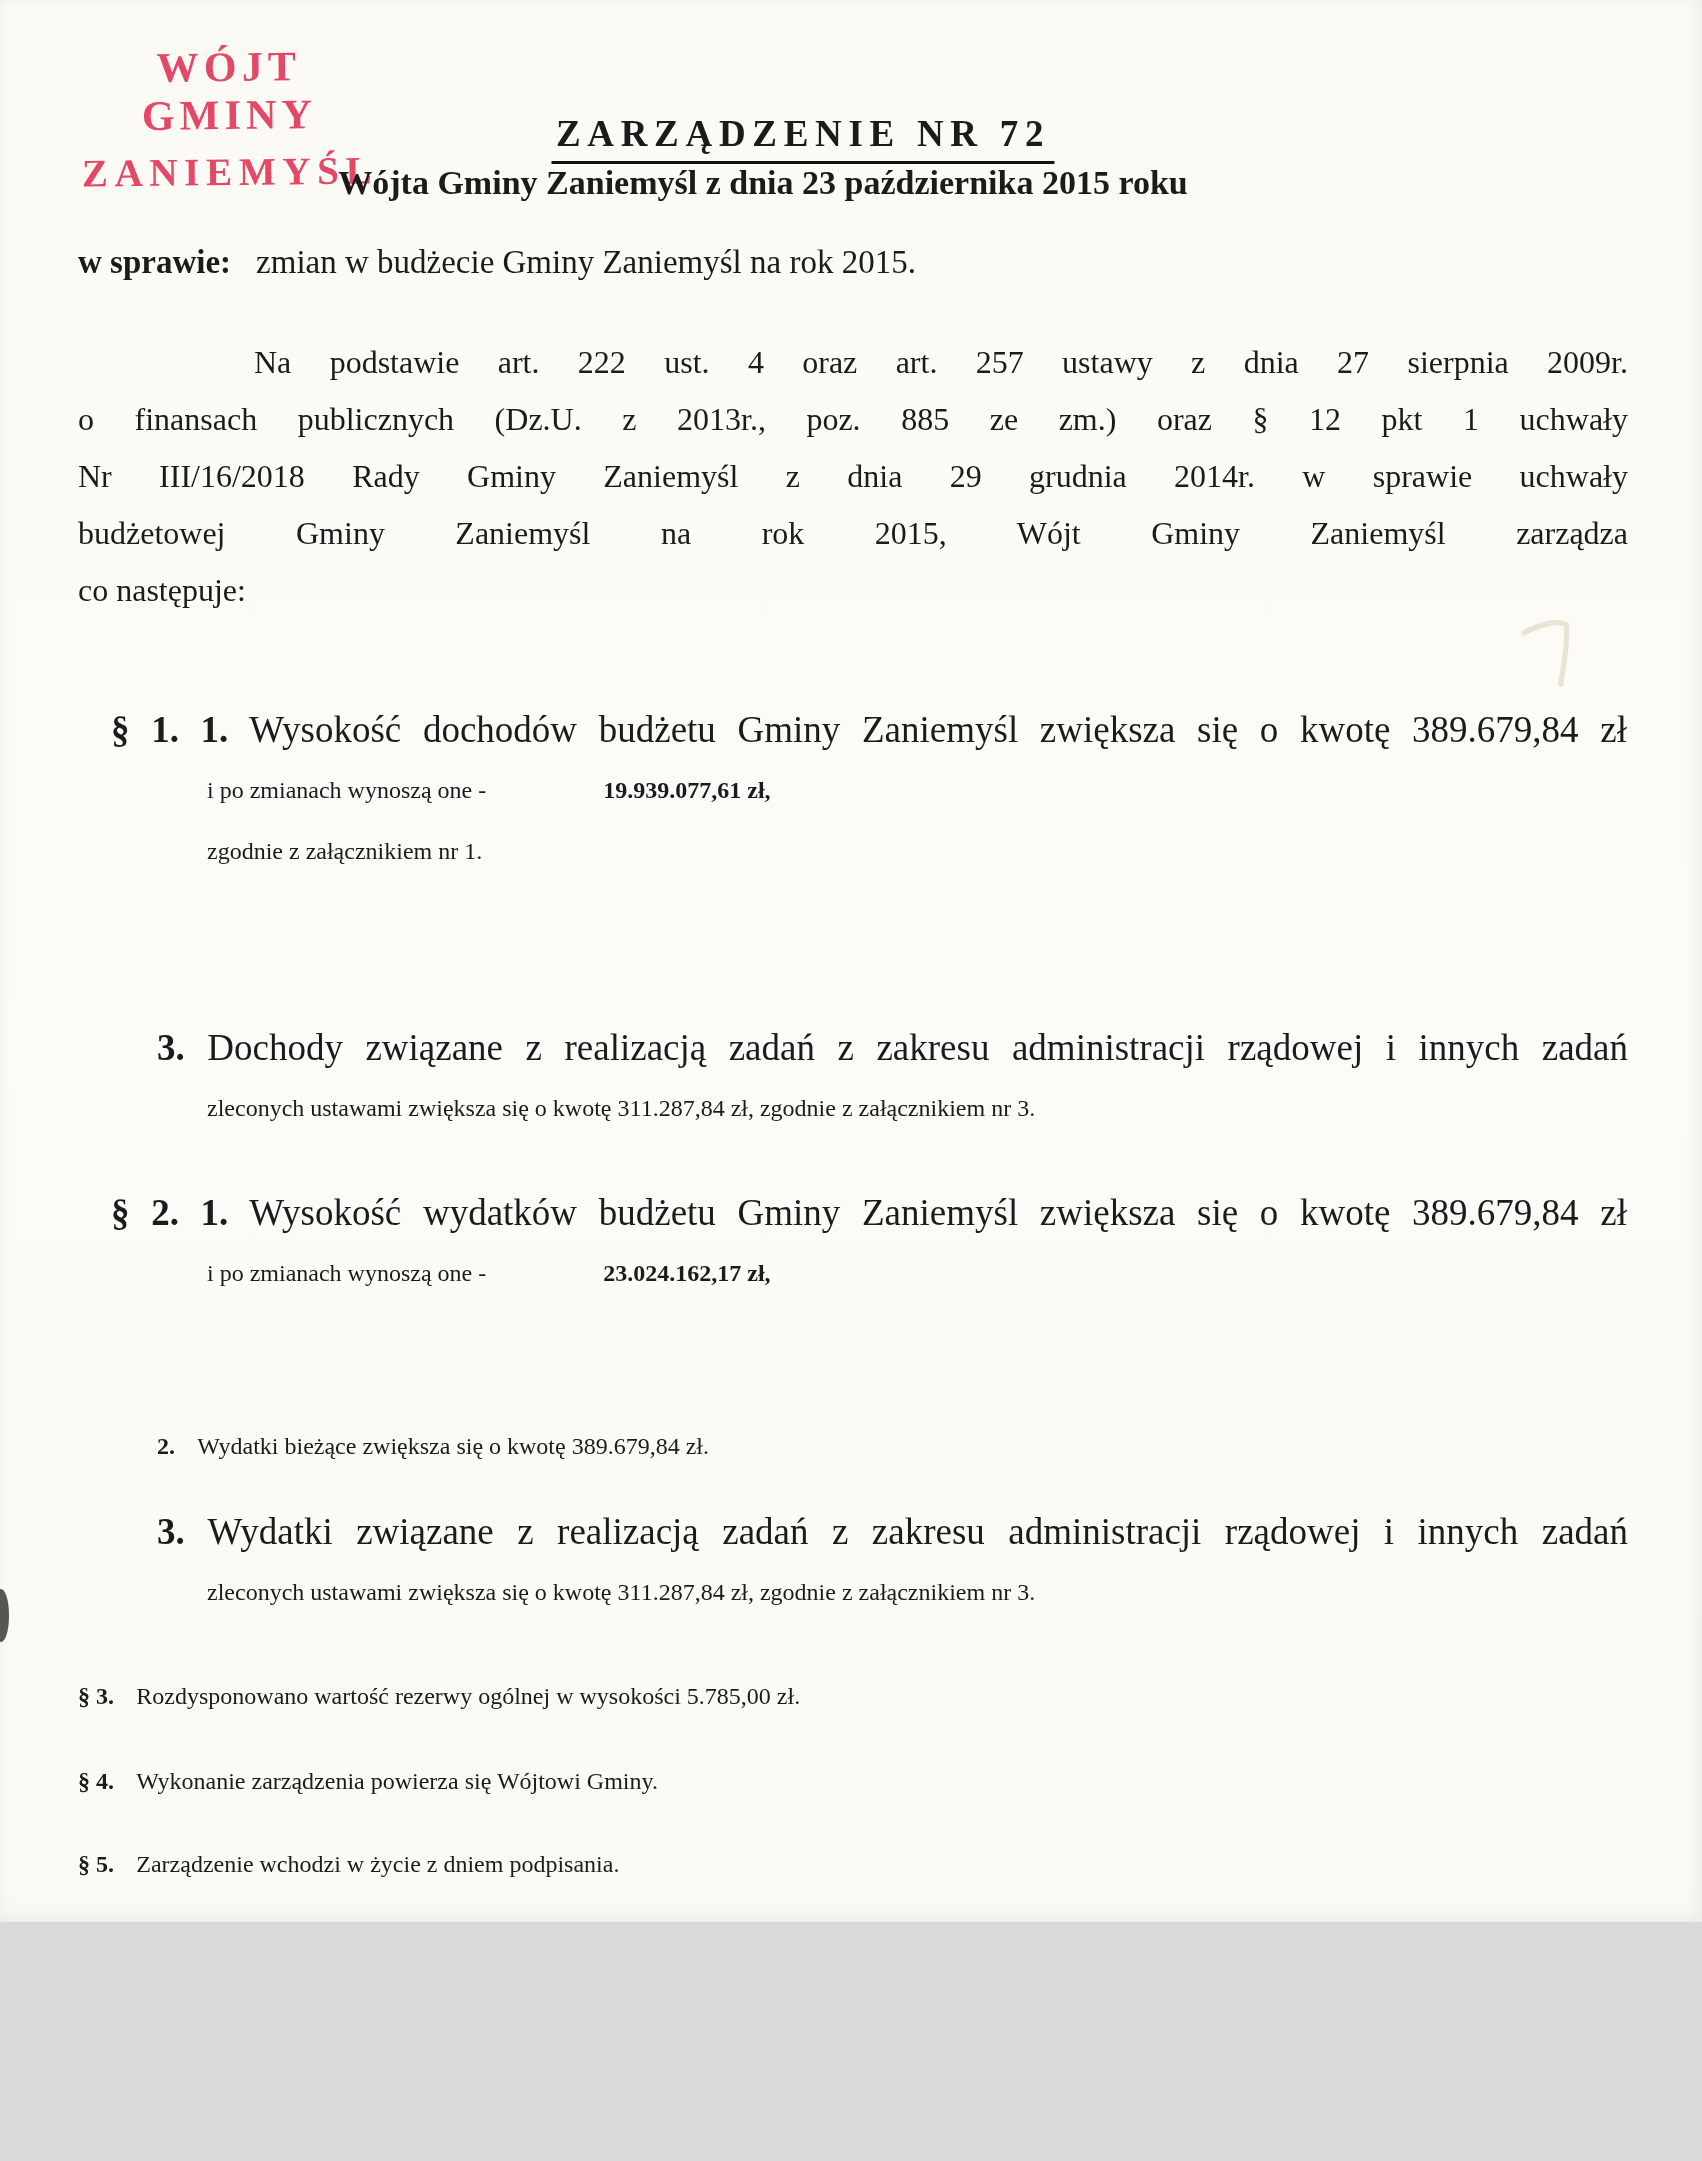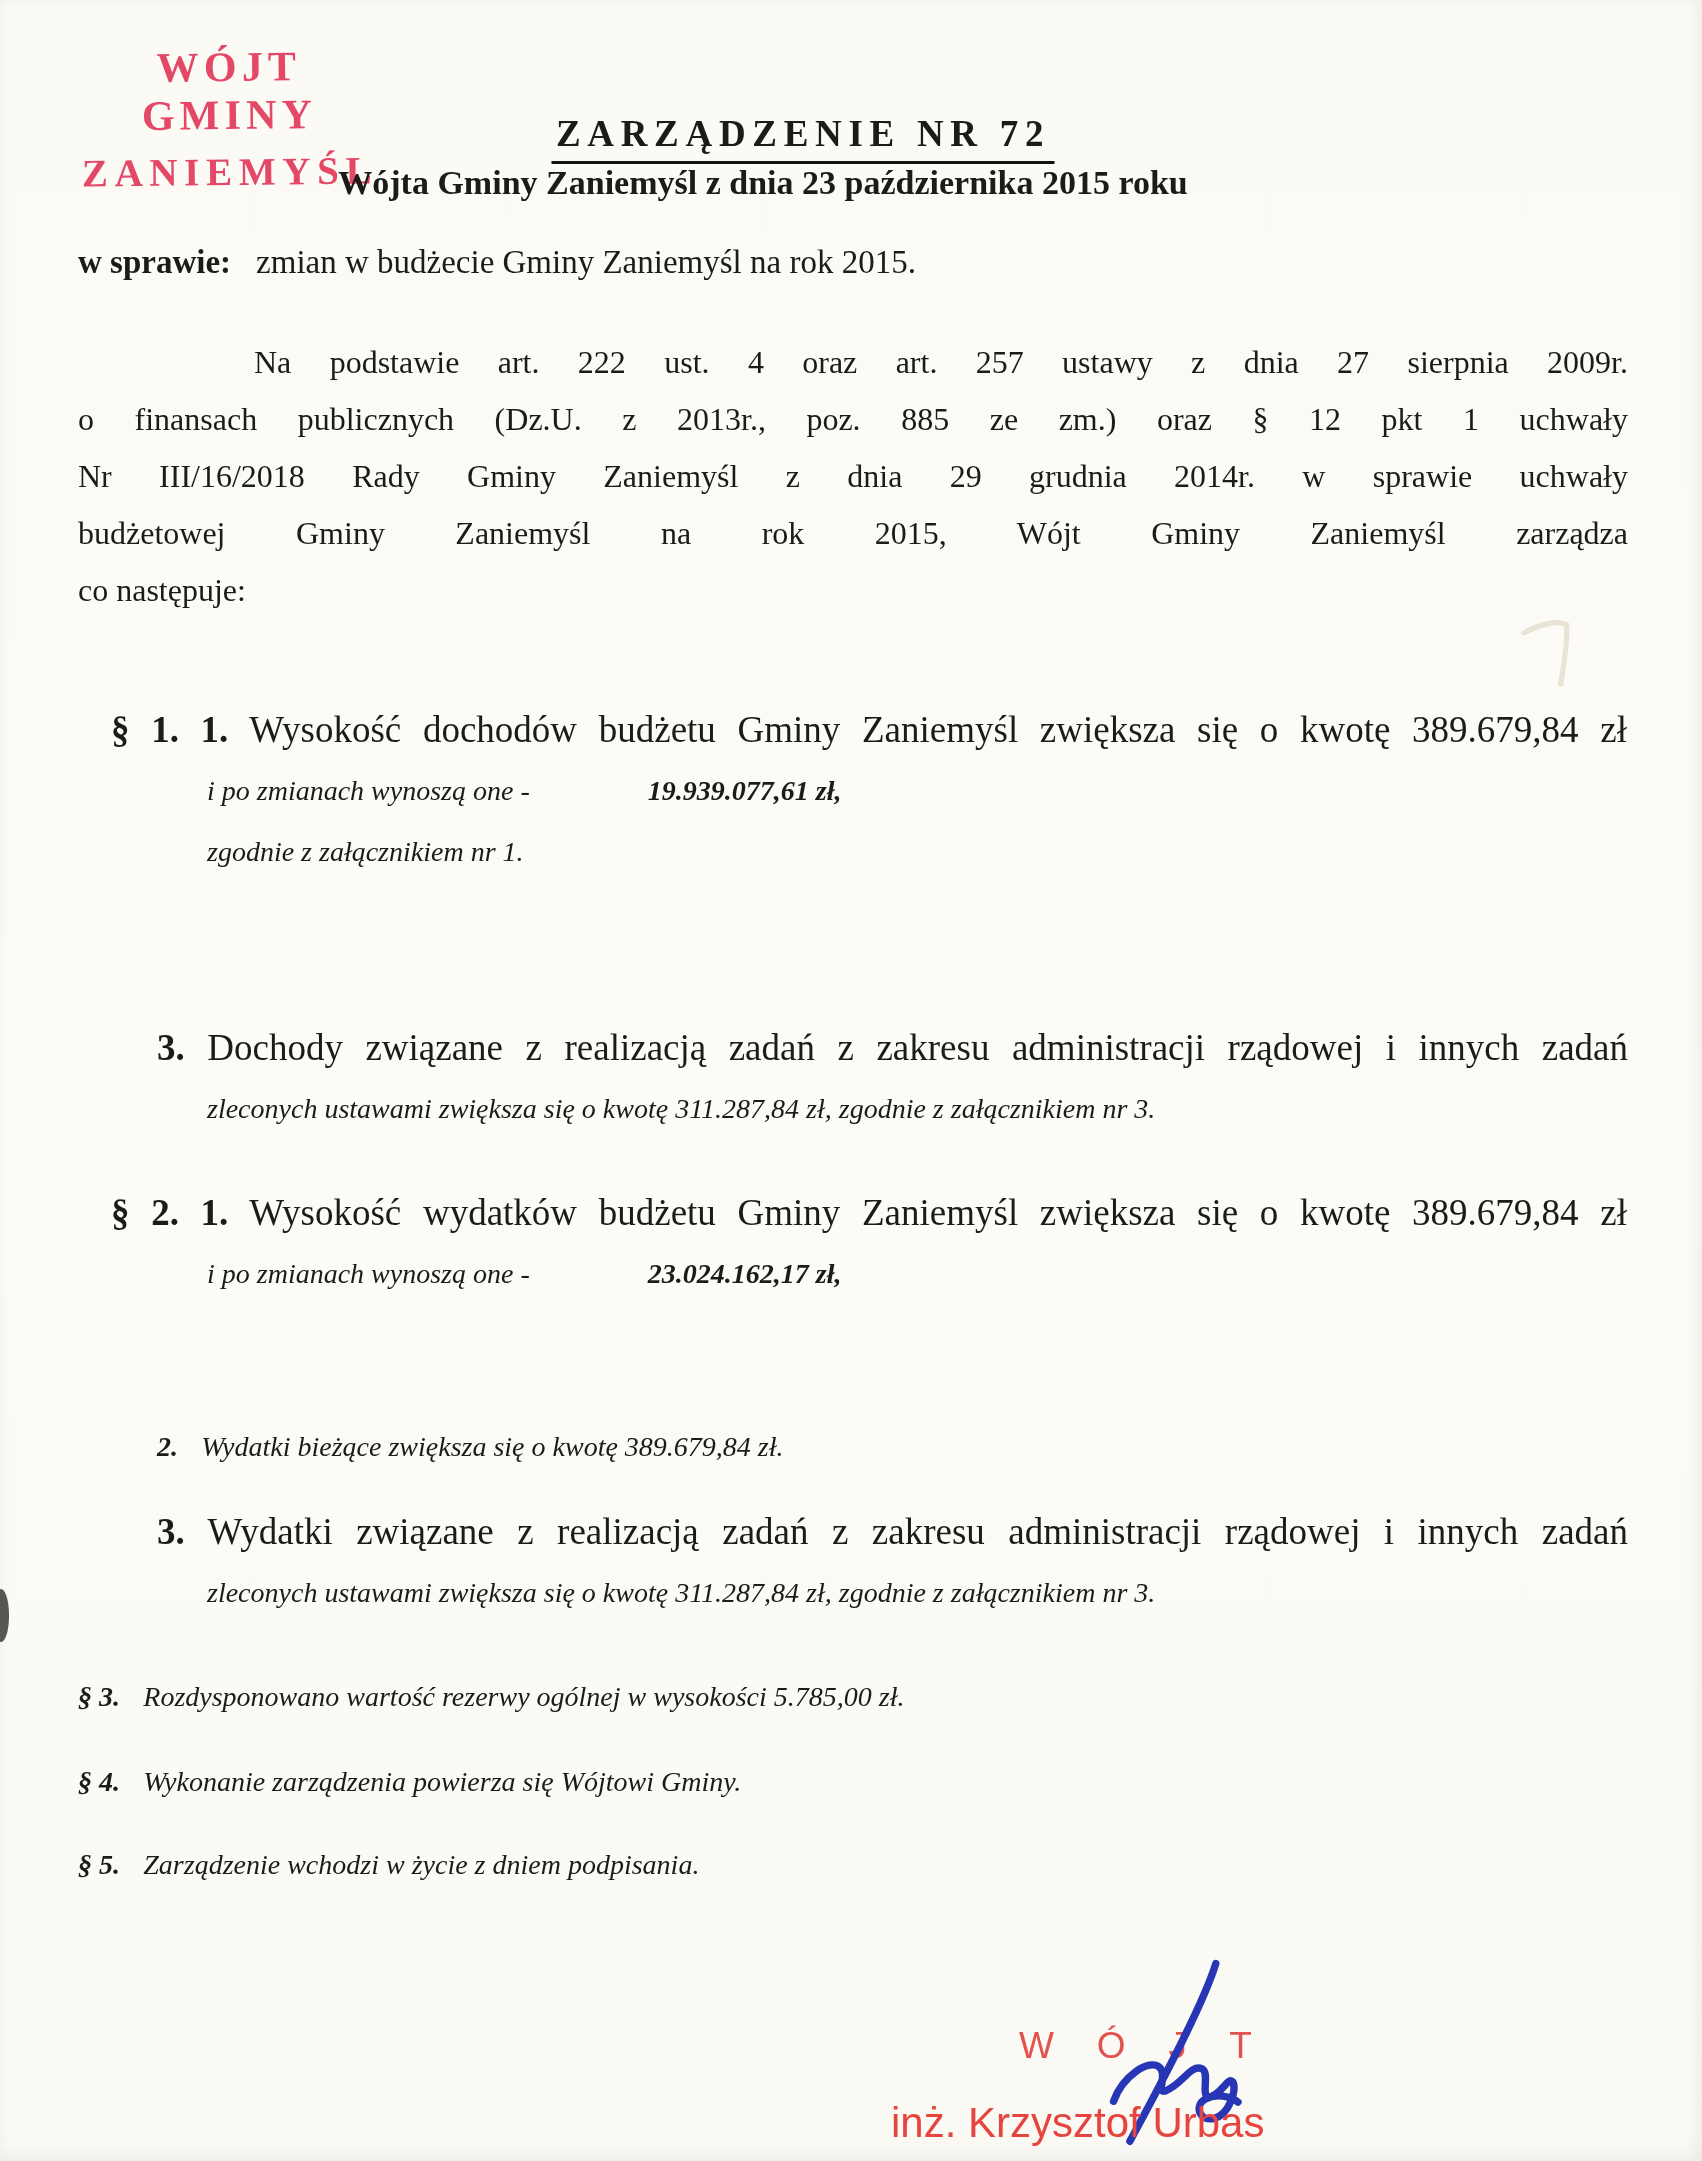--- a/index.html
+++ b/index.html
@@ -1,17 +1,17 @@
 <!DOCTYPE html>
 <html style="font-size:12px"><head>
 <meta charset="utf-8">
 <style>
   html,body { margin:0; padding:0; background:#d9d9d9; }
   .page {
-    position:relative; width:1702px; height:2161px;
+    position:relative; width:1702px; height:1922px;
     background:linear-gradient(180deg,#fbfaf5 0%, #fcfbf7 55%, #faf9f4 100%);
     font-family:"Liberation Serif", serif;
     color:#1c1b19; overflow:hidden;
     box-shadow: inset -6px 0 16.3px rgba(0,0,0,0.035), inset 0 -7.4px 19px rgba(0,0,0,0.03);
   }
   
   .stamp {
     position:absolute; left:74px; top:43px; width:311px;
     color:#e23a5a; font-weight:bold; text-align:center;
     transform:rotate(-0.6deg); opacity:0.92;
@@ -33,21 +33,21 @@
   .subject { position:absolute; left:78px; top:244px; font-size:33px; white-space:nowrap; }
   .subject .lbl { font-weight:bold; margin-right:25px; }
 
   .intro { position:absolute; left:78px; top:334px; width:1550px; font-size:32px; }
   .intro p { margin:0; height:57px; line-height:57px; text-align:justify; text-align-last:justify; }
   .intro p.indent { padding-left:176px; }
   .intro p.plain { text-align-last:left; }
 
   .jline { position:absolute; font-size:37px; line-height:57px; height:57px;
            text-align:justify; text-align-last:justify; white-space:normal; }
-  .nline { position:absolute; font-size:28px; line-height:57px; height:57px; white-space:nowrap;font-style:italic; }
+  .nline { position:absolute; font-size:24px; line-height:57px; height:57px; white-space:nowrap; }
   .b { font-weight:bold; }
   .amount { font-weight:bold; margin-left:111px; }
   .gap { margin-left:16.3px; }
 
   
   .sig-role { position:absolute; left:1019px; top:2025px; color:#e25350;
               font-family:"Liberation Sans", sans-serif; font-size:37px; letter-spacing:16.3px; white-space:nowrap; }
   .sig-name { position:absolute; left:891px; top:2099px; color:#e6453f;
               font-family:"Liberation Sans", sans-serif; font-size:42px; white-space:nowrap; }
   .sig-svg { position:absolute; left:1081px; top:1959px; }

